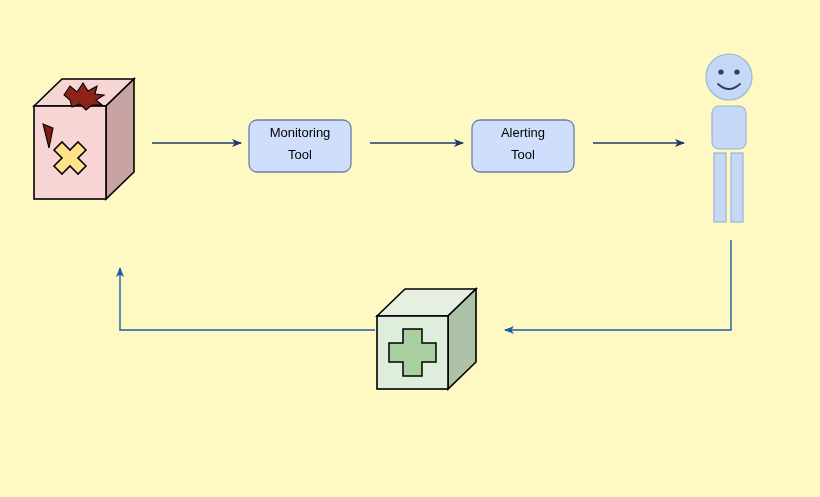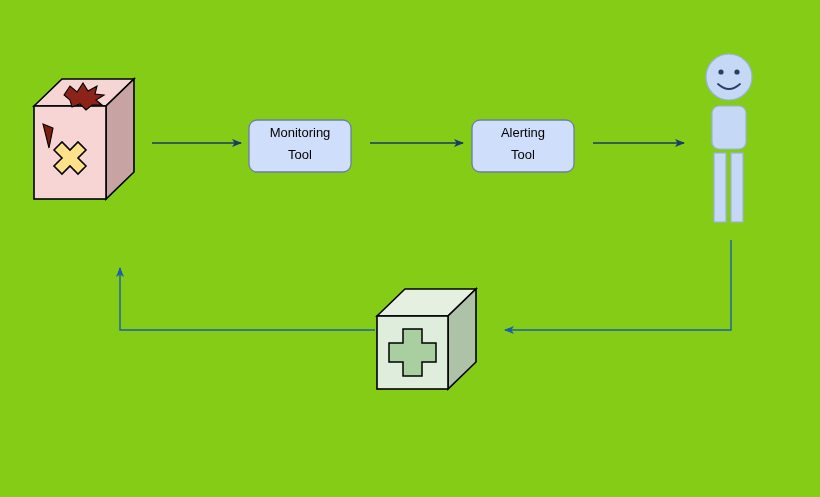--- a/index.html
+++ b/index.html
@@ -4,21 +4,21 @@
 <style>
   html, body {
     margin: 0;
     padding: 0;
     background: #000000;
   }
   #canvas {
     position: relative;
     width: 820px;
     height: 497px;
-    background: #84cc16;
+    background: #fef9c3;
     overflow: hidden;
     font-family: "Liberation Sans", sans-serif;
   }
   #diagram-svg {
     position: absolute;
     left: 0;
     top: 0;
     width: 820px;
     height: 497px;
   }

